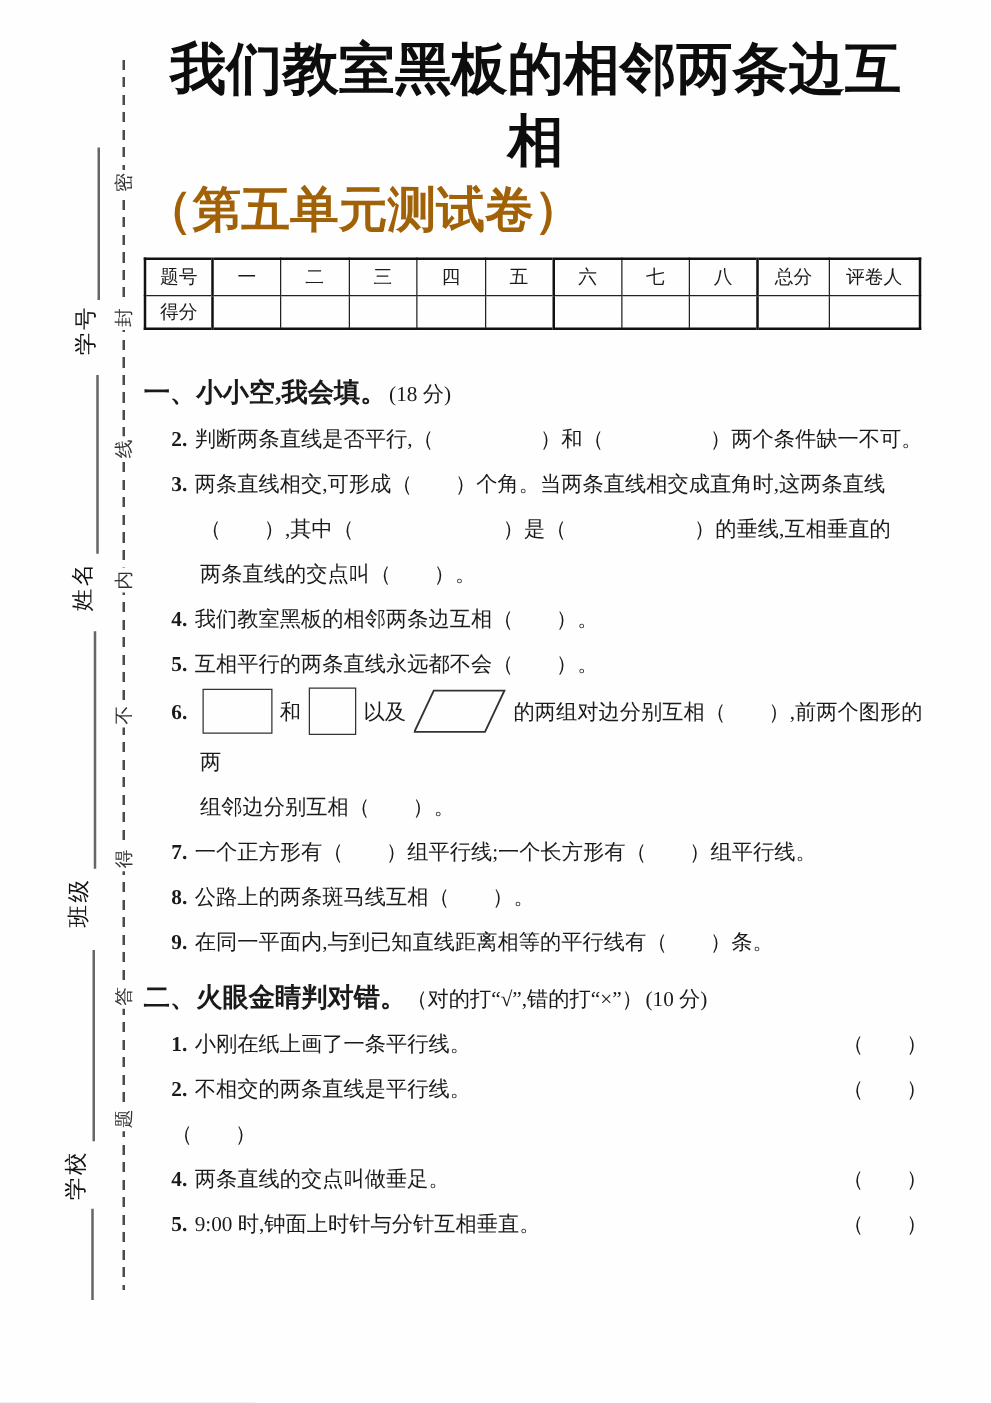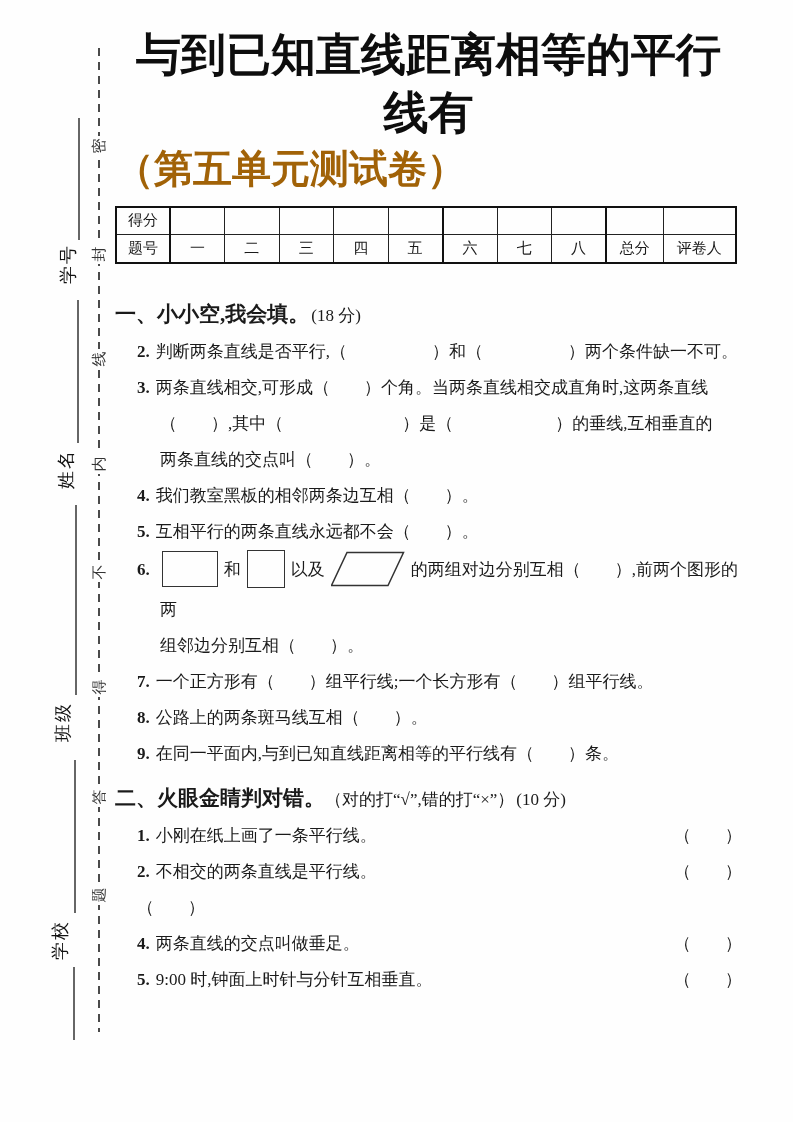--- a/index.html
+++ b/index.html
@@ -111,51 +111,51 @@
   <div class="seal-field f3">学校</div>
 
   <div class="writing-line w0"></div>
   <div class="writing-line w1"></div>
   <div class="writing-line w2"></div>
   <div class="writing-line w3"></div>
   <div class="writing-line w4"></div>
 
   <div class="main">
 
-    <div class="title">与到已知直线距离相等的平行线有</div>
+    <div class="title">我们教室黑板的相邻两条边互相</div>
     <div class="subtitle">（第五单元测试卷）</div>
 
     <table class="score">
       <tbody>
           <tr>
-        <td class="c0 grp">得分</td>
-        <td></td>
-        <td></td>
-        <td></td>
-        <td></td>
-        <td class="grp"></td>
-        <td></td>
-        <td></td>
-        <td class="grp"></td>
-        <td class="c9"></td>
-        <td class="c10"></td>
-      </tr>
-      <tr>
         <th class="c0 grp">题号</th>
         <th>一</th>
         <th>二</th>
         <th>三</th>
         <th>四</th>
         <th class="grp">五</th>
         <th>六</th>
         <th>七</th>
         <th class="grp">八</th>
         <th class="c9">总分</th>
         <th class="c10">评卷人</th>
       </tr>
+      <tr>
+        <td class="c0 grp">得分</td>
+        <td></td>
+        <td></td>
+        <td></td>
+        <td></td>
+        <td class="grp"></td>
+        <td></td>
+        <td></td>
+        <td class="grp"></td>
+        <td class="c9"></td>
+        <td class="c10"></td>
+      </tr>
     </tbody>
       </table>
 
     <div class="content">
 
       <div class="heading">
         <span class="h-bold">一、小小空,我会填。</span><span class="h-score">(18 分)</span>
       </div>
 
       <div class="q"><b>2.</b><span>判断两条直线是否平行,（　　　　　）和（　　　　　）两个条件缺一不可。</span></div>

